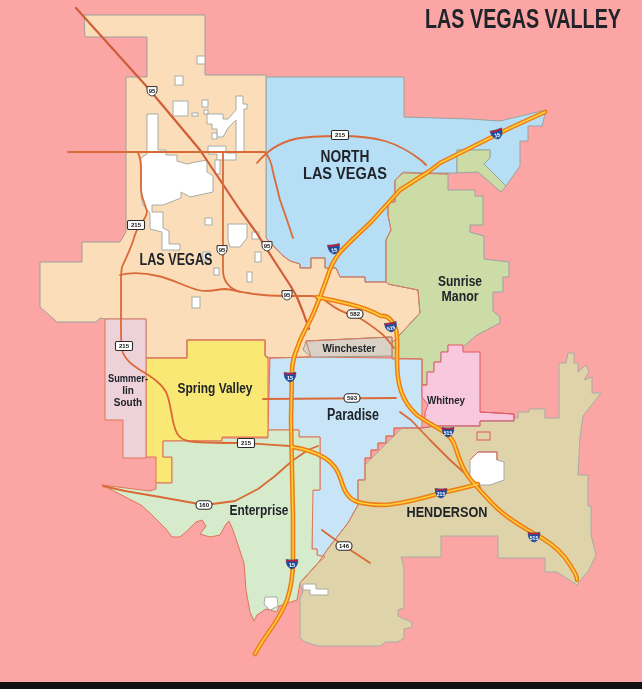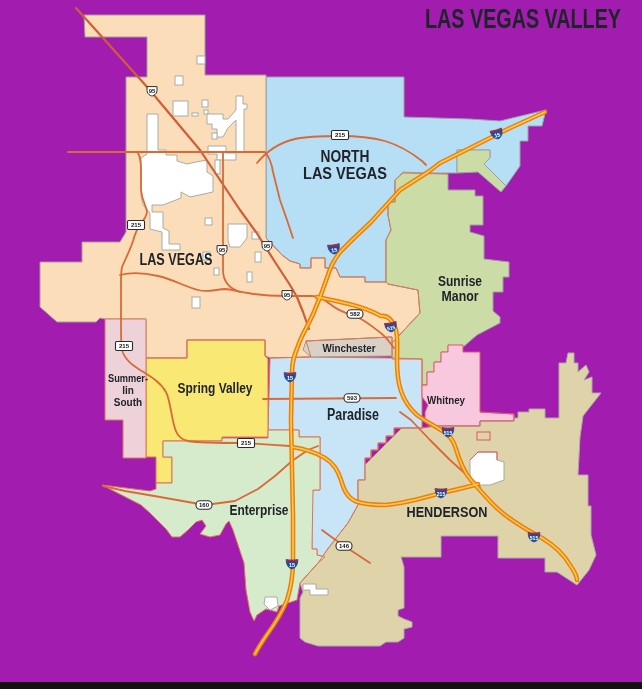--- a/index.html
+++ b/index.html
@@ -1,16 +1,16 @@
 <!DOCTYPE html>
 <html><head>
 <meta charset="utf-8">
 <style>
   html,body{margin:0;padding:0;background:#ffffff;}
-  #map{position:relative;width:642px;height:689px;background:#a21caf;overflow:hidden;}
+  #map{position:relative;width:642px;height:689px;background:#fca5a5;overflow:hidden;}
   svg{position:absolute;top:0;left:0;}
   .lbl{font-family:"Liberation Sans",sans-serif;font-weight:bold;fill:#20242a;}
 </style>
 </head>
 <body>
 <div id="map">
 <svg width="642" height="689" viewBox="0 0 642 689">
 <defs>
 <clipPath id="icp">
           <path d="M-6,-4.6 Q0,-3.6 6,-4.6 Q6,0.2 4,2.6 Q2,4.7 0,5.1 Q-2,4.7 -4,2.6 Q-6,0.2 -6,-4.6 Z"></path>

